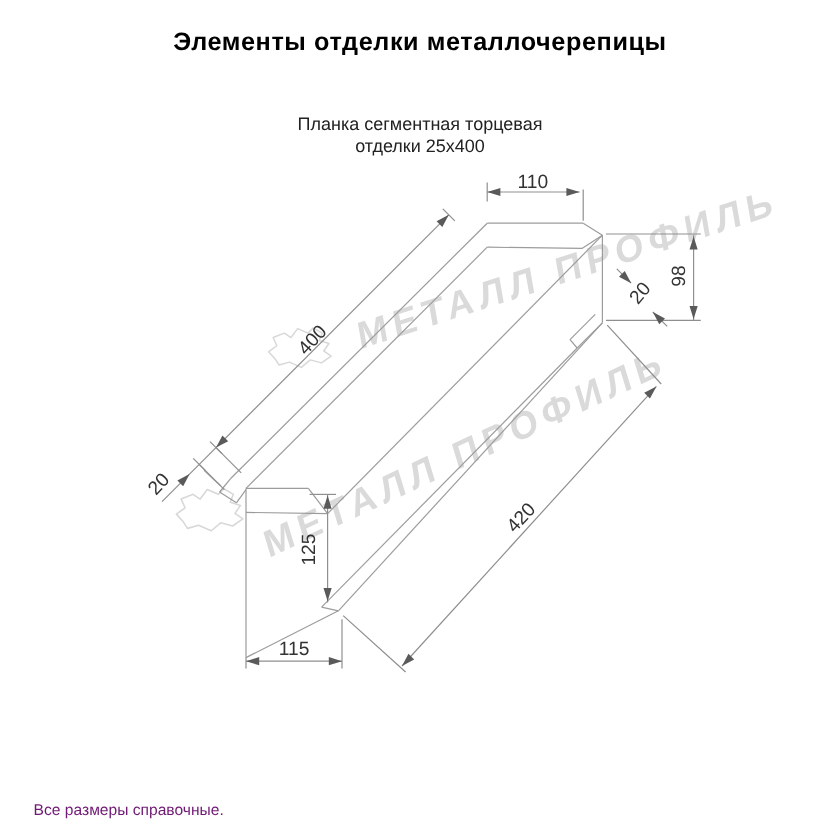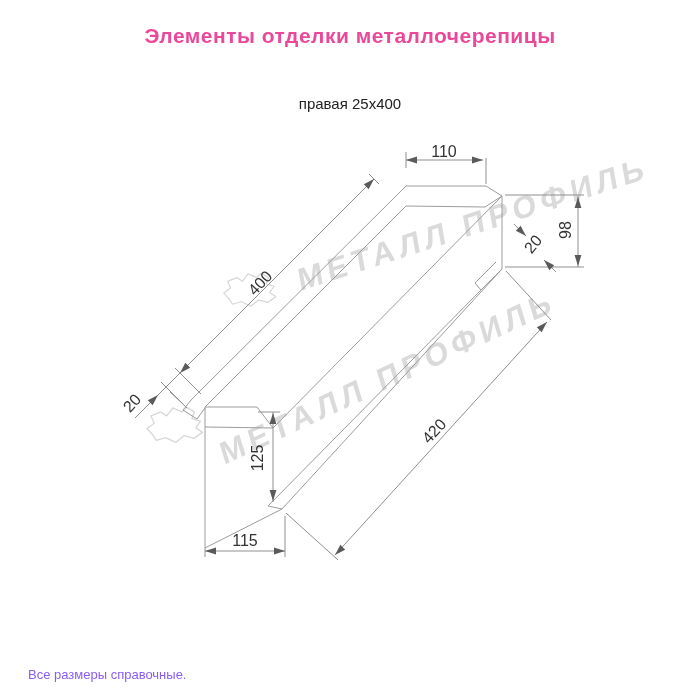--- a/index.html
+++ b/index.html
@@ -1,38 +1,39 @@
 <!DOCTYPE html>
 <html><head>
 <meta charset="utf-8">
 <style>
   html,body{margin:0;padding:0;background:#ffffff;}
   body{width:700px;height:700px;position:relative;overflow:hidden;
        font-family:"Liberation Sans","DejaVu Sans",sans-serif;}
   .page-title{position:absolute;top:24px;left:0;width:700px;text-align:center;
-       font-size:21px;font-weight:bold;color:#ec4899;letter-spacing:.5px;}
+       font-size:21px;font-weight:bold;color:#000000;letter-spacing:.5px;}
   .subtitle{position:absolute;top:94px;left:0;width:700px;text-align:center;
        font-size:15px;color:#222;line-height:19px;}
-  .footer{position:absolute;left:28px;bottom:16px;font-size:13px;color:#8b5cf6;line-height:19px;}
+  .footer{position:absolute;left:28px;bottom:16px;font-size:13px;color:#701a75;line-height:19px;}
   #svg{position:absolute;left:0;top:0;}
   .part-ln{stroke:#9c9c9c;stroke-width:1;fill:none;}
   .dim-ln{stroke:#8f8f8f;stroke-width:1;fill:none;}
   .arrow{fill:#5a5a5a;stroke:none;}
   .dim-txt{fill:#333;font-size:16px;font-family:"Liberation Sans","DejaVu Sans",sans-serif;}
   .wm-txt{fill:#dadada;font-size:31px;font-weight:bold;
        font-family:"Liberation Sans","DejaVu Sans",sans-serif;}
   .wm-cloud{stroke:#d8d8d8;stroke-width:2;fill:none;stroke-linejoin:round;}
 </style>
 </head>
 <body>
 
 <div class="page-title">Элементы отделки металлочерепицы</div>
 
 <div class="subtitle">
-  <div>правая 25х400</div>
+  <div>Планка сегментная торцевая</div>
+  <div>отделки 25х400</div>
 </div>
 
 <svg id="svg" width="700" height="700" viewBox="0 0 700 700">
     <path d="M12,44 L3,34 L14,26 L9,15 L24,9 L33,15 L42,3 L56,9 L63,2 L75,9 L71,19 L84,23 L77,33 L87,40 L74,49 L59,45 L47,55 L31,48 L17,52 Z" class="wm-cloud" transform="translate(222 272) scale(0.62)"></path>
     <text class="wm-txt" letter-spacing="5" transform="translate(300 291) rotate(-18) skewX(-8)">МЕТАЛЛ ПРОФИЛЬ</text>
     <path d="M12,44 L3,34 L14,26 L9,15 L24,9 L33,15 L42,3 L56,9 L63,2 L75,9 L71,19 L84,23 L77,33 L87,40 L74,49 L59,45 L47,55 L31,48 L17,52 Z" class="wm-cloud" transform="translate(145 406) scale(0.66)"></path>
     <text class="wm-txt" letter-spacing="5" transform="translate(224 465) rotate(-25) skewX(-8)">МЕТАЛЛ ПРОФИЛЬ</text>
     <line x1="406" y1="186" x2="486" y2="186" class="part-ln"></line>
     <line x1="406" y1="206" x2="485" y2="207" class="part-ln"></line>
     <line x1="486" y1="186" x2="502" y2="196" class="part-ln"></line>

